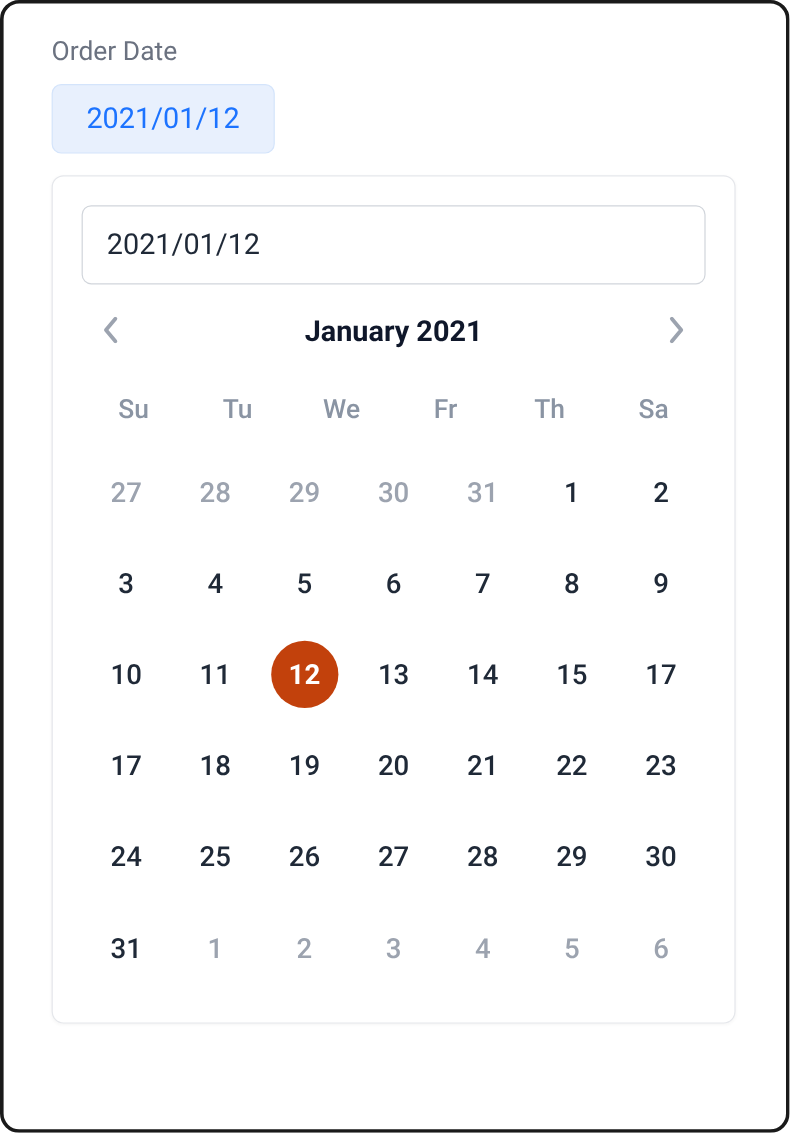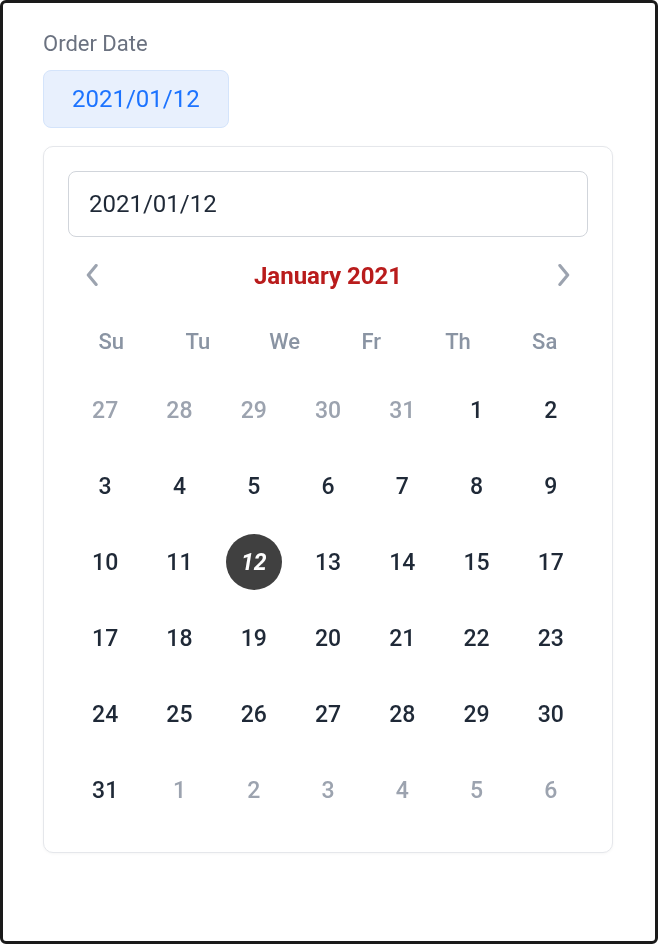--- a/index.html
+++ b/index.html
@@ -9,21 +9,21 @@
     }
     body {
       font-family: -apple-system, BlinkMacSystemFont, "Segoe UI", Roboto, Helvetica, Arial, sans-serif;
       background: #fff;
       padding: 0;
     }
     .outer-frame {
       width: 658px;
       height: 944px;
       border: 3px solid #1a1a1a;
-      border-radius: 6px;
+      border-radius: 16px;
       background: #fff;
       padding: 28px 40px;
       position: relative;
     }
     .field-label {
       font-size: 22px;
       color: #6b7280;
       margin-bottom: 14px;
     }
     .date-pill {
@@ -74,21 +74,21 @@
       cursor: pointer;
       color: #9ca3af;
     }
     .nav-btn svg {
       width: 14px;
       height: 22px;
     }
     .month-title {
       font-size: 24px;
       font-weight: 700;
-      color: #b91c1c;
+      color: #0f172a;
     }
     .weekdays {
       display: grid;
       grid-template-columns: repeat(6, 1fr);
       gap: 0;
       margin-top: 26px;
       margin-bottom: 10px;
     }
     .weekday {
       text-align: center;
@@ -117,24 +117,23 @@
       align-items: center;
       justify-content: center;
       font-size: 23px;
       font-weight: 500;
       color: #1f2937;
     }
     .day-num.outside {
       color: #9ca3af;
     }
     .day-num.selected {
-      background: #404040;
+      background: #c2410c;
       color: #fff;
       font-weight: 700;
-      font-style: italic;
     }
   </style>
 </head>
 <body>
 
 <div class="outer-frame">
 
   <div class="field-label">Order Date</div>
 
   <div class="date-pill">2021/01/12</div>

